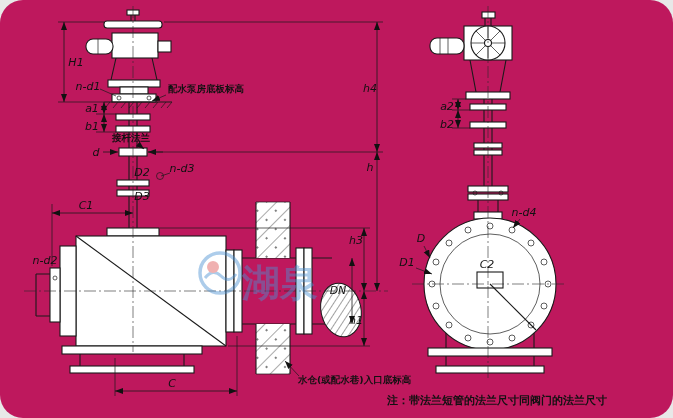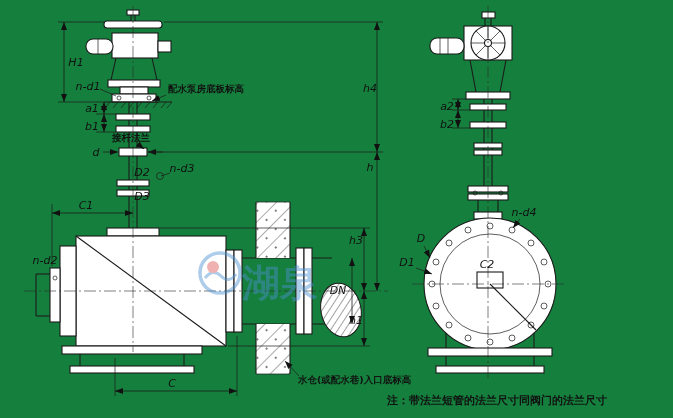--- a/index.html
+++ b/index.html
@@ -1,21 +1,22 @@
 <!DOCTYPE html>
 <html><head>
 <meta charset="utf-8">
 <style>
   html,body{margin:0;padding:0;background:#e8e8e8;}
   .sheet{
     position:relative;
     width:673px;height:418px;
-    background:#15803d;
+    background:#be185d;
     font-family:"DejaVu Sans", sans-serif;
     overflow:hidden;
+    border-radius:23px;
   }
   svg{display:block;}
   .ln   { stroke:#1a1a1a; stroke-width:1.1; fill:none; }
   .thin { stroke:#1a1a1a; stroke-width:0.7; fill:none; }
   .fil  { fill:#ffffff; stroke:#1a1a1a; stroke-width:1.1; }
   .cl   { stroke:#2a2a2a; stroke-width:0.6; stroke-dasharray:12 3 2 3; fill:none; }
   .dim  { stroke:#1a1a1a; stroke-width:0.8; fill:none; }
   text.dimlbl{ font:italic 11px "DejaVu Sans", sans-serif; fill:#111; }
   text.note  { font:bold 9.5px "DejaVu Sans", sans-serif; fill:#111; }
   text.bignote{ font:bold 11px "DejaVu Sans", sans-serif; fill:#111; }

